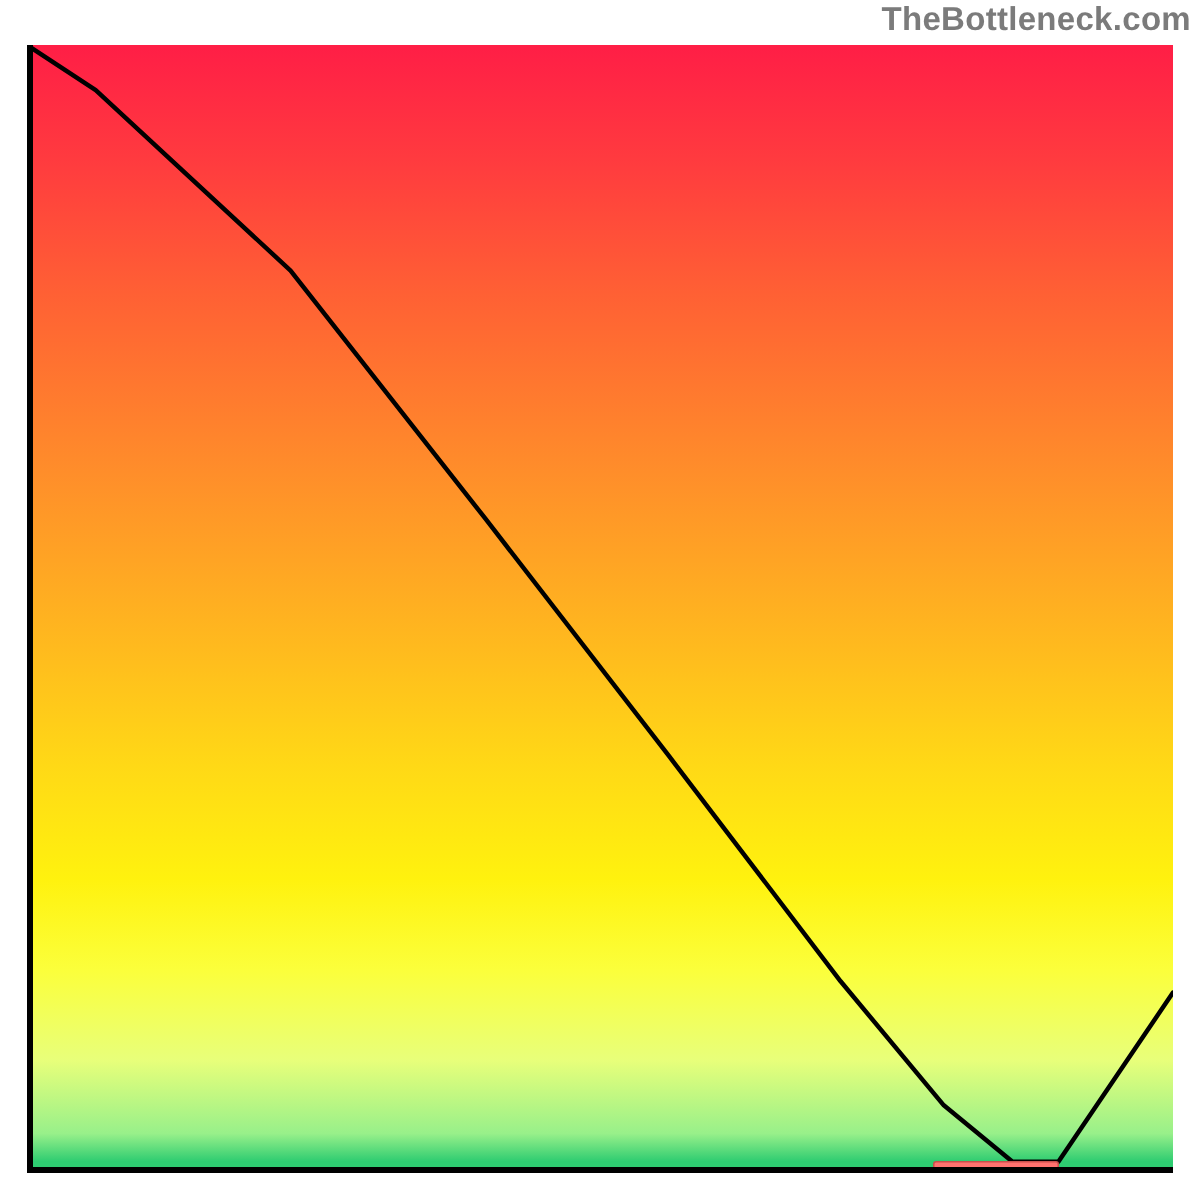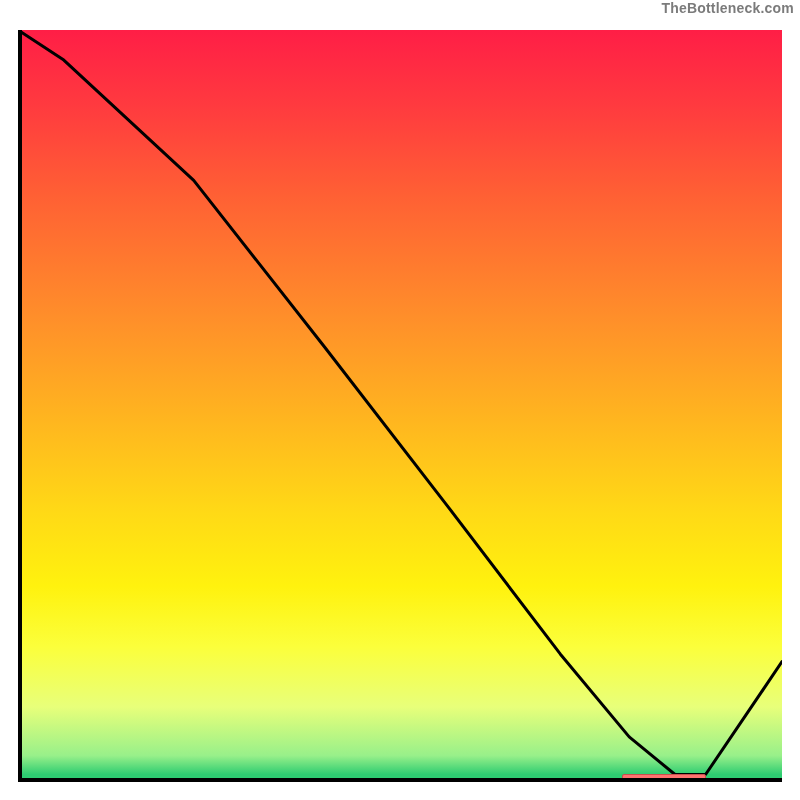--- a/index.html
+++ b/index.html
@@ -1,18 +1,18 @@
 <!DOCTYPE html>
 <html><head>
 <meta charset="utf-8">
 <style>
   * { margin: 0; padding: 0; box-sizing: border-box; }
   html, body { width: 800px; height: 800px; overflow: hidden; background: #fff; }
   .container { position: relative; width: 800px; height: 800px; }
-  .watermark { position: absolute; top: 0; right: 6px; font-family: Arial, Helvetica, sans-serif; font-size: 14px; font-weight: bold; color: #7b7b7b; letter-spacing: 0.2px; }
+  .watermark { position: absolute; top: 0; right: 6px; font-family: Arial, Helvetica, sans-serif; font-size: 22px; font-weight: bold; color: #7b7b7b; letter-spacing: 0.2px; }
   .plot-outer { position: absolute; left: 18px; top: 30px; width: 764px; height: 752px; }
   .plot-inner { position: absolute; left: 0; top: 0; width: 764px; height: 752px; background: linear-gradient(to bottom,
       #ff1e46 0%,
       #ff3a3f 10%,
       #ff6034 22%,
       #ff8e2a 38%,
       #ffb61f 52%,
       #ffd916 64%,
       #fff20e 74%,
       #fbff3b 82%,

